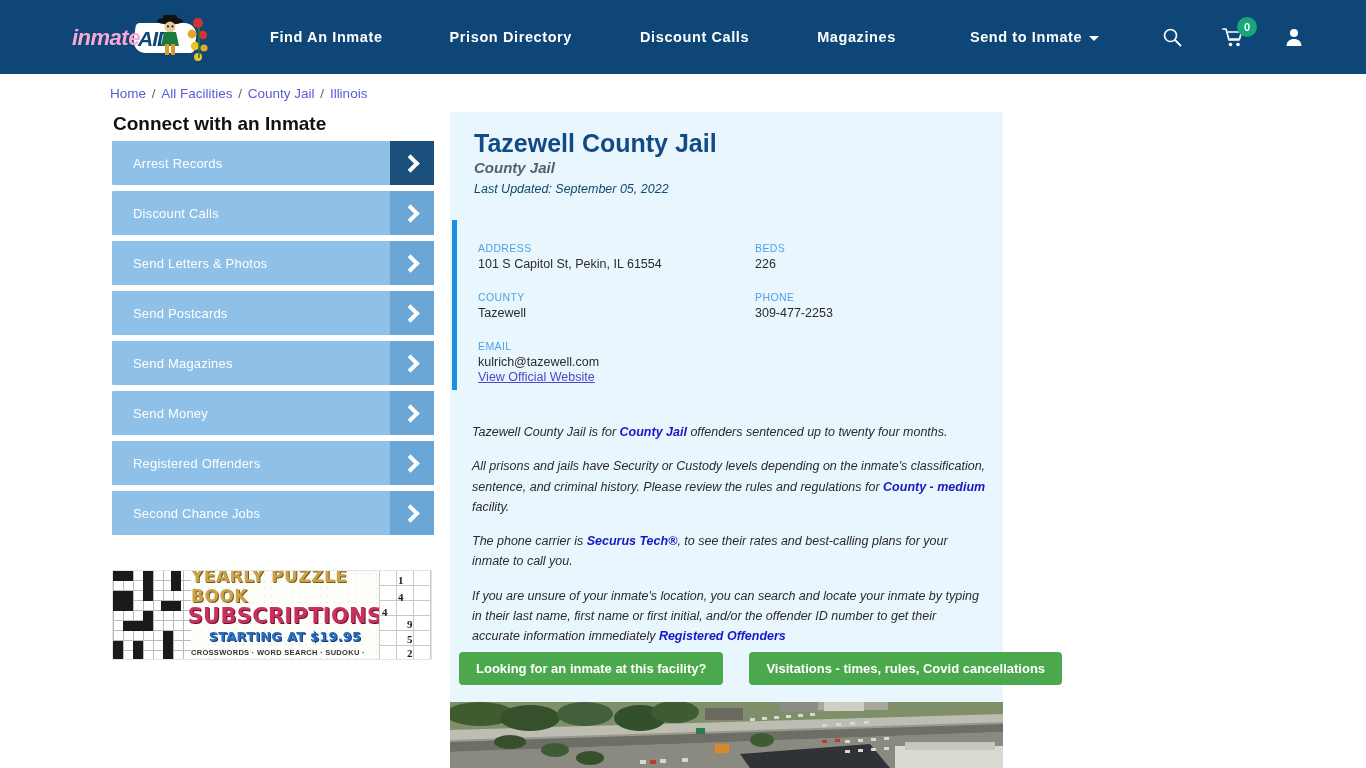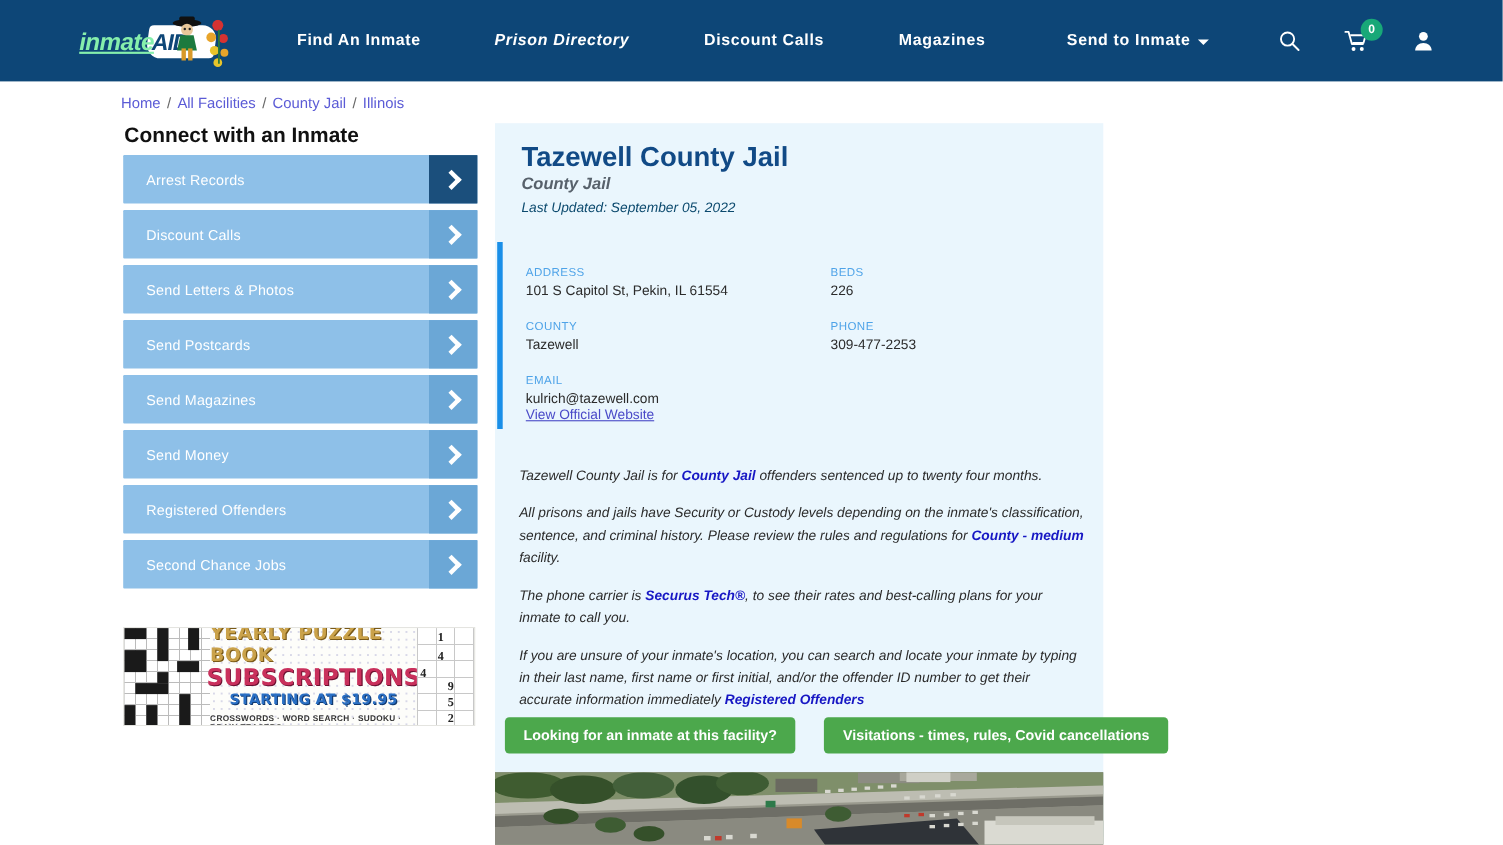--- a/index.html
+++ b/index.html
@@ -18,23 +18,23 @@
     width: 1366px; height: 74px;
     background: #0d4677;
     display: flex; align-items: center;
   }
   .logo-wrap {
     position: absolute; left: 72px; top: 16px;
     width: 128px; height: 44px;
     display: flex; align-items: center;
   }
   .logo-text {
-    font-size: 22px; font-weight: bold; color: #86efac;
+    font-size: 22px; font-weight: bold; color: #f9a8d4;
     letter-spacing: -0.5px; font-style: italic;
-    position: relative; z-index: 1; text-decoration: underline;
+    position: relative; z-index: 1;
   }
   .logo-aid {
     position: absolute; left: 62px; top: 7px;
     width: 62px; height: 30px;
     background: #ffffff;
     border-radius: 4px 14px 4px 14px;
     transform: skewX(-8deg);
     z-index: 0;
   }
   .logo-aid-label {
@@ -53,21 +53,21 @@
     position: absolute; left: 255px; top: 0; height: 74px;
     display: flex; align-items: center; gap: 0;
   }
   .nav-item {
     color: #ffffff; font-size: 14.5px; font-weight: bold;
     letter-spacing: 0.6px; cursor: pointer;
     padding: 0 24px; white-space: nowrap;
     display: flex; align-items: center; gap: 7px; justify-content: center;
   }
   .nav-item:nth-child(1) { padding-left: 15px; padding-right: 43px; }
-  .nav-item:nth-child(2) { padding-right: 44px; font-style: italic; }
+  .nav-item:nth-child(2) { padding-right: 44px; }
   .nav-item:nth-child(3) { padding-right: 44px; }
   .nav-item:nth-child(4) { padding-right: 50px; }
   .caret-down {
     width: 0; height: 0;
     border-left: 5px solid transparent;
     border-right: 5px solid transparent;
     border-top: 5px solid #ffffff;
     margin-top: 2px;
   }
 

